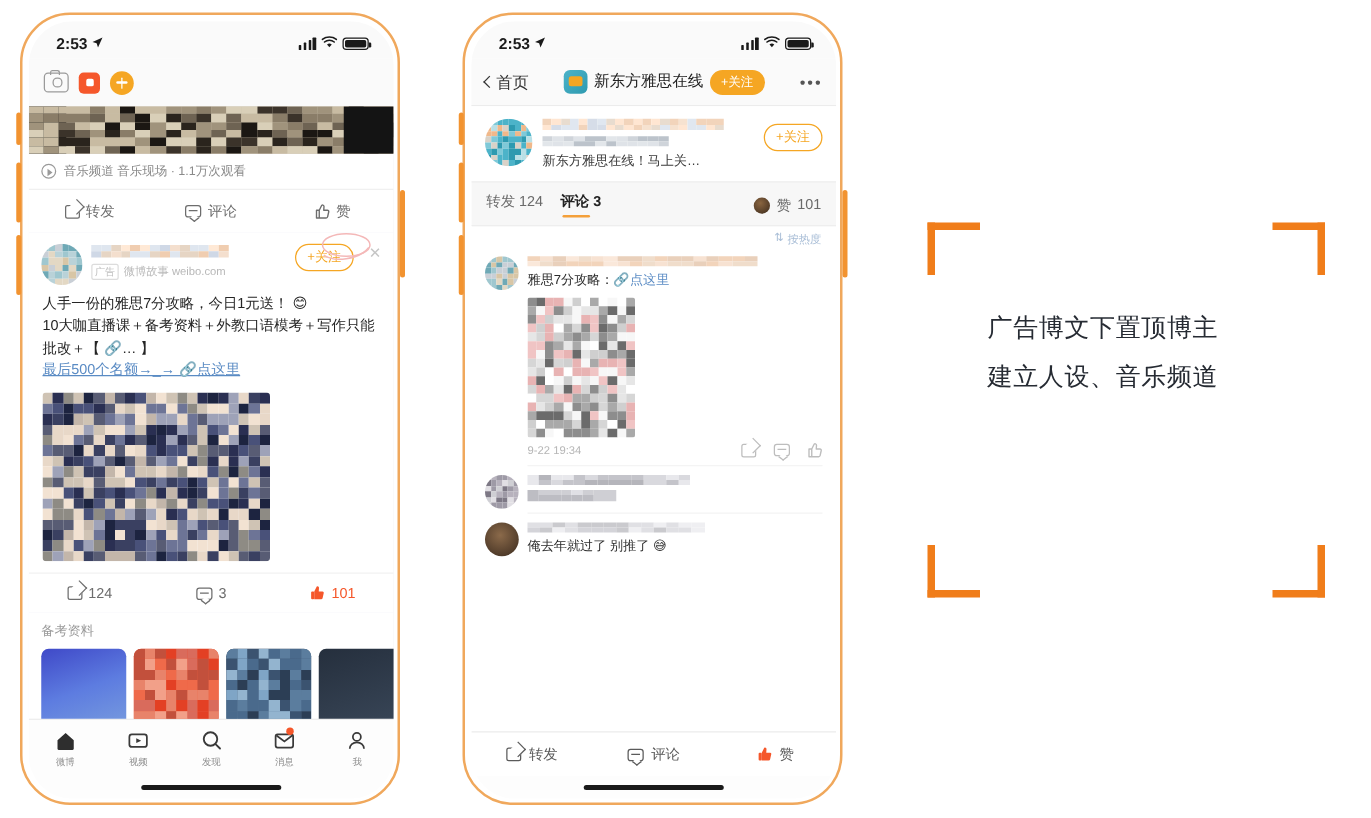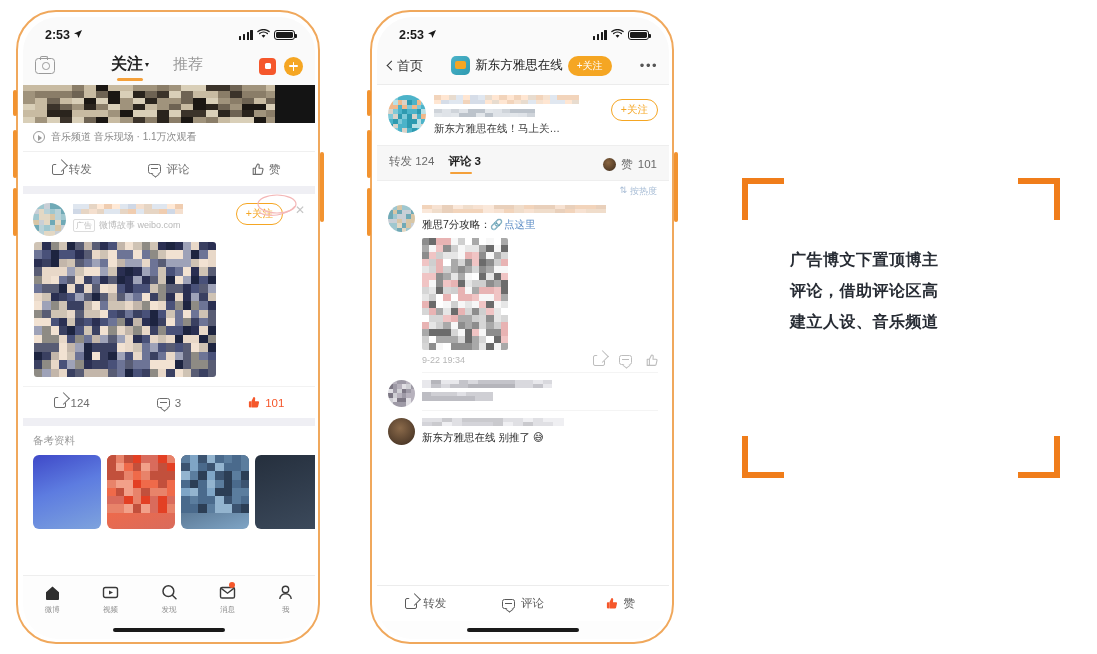--- a/index.html
+++ b/index.html
@@ -208,21 +208,21 @@
 
   
   .annot { position: absolute; left: 742px; top: 178px; width: 318px; height: 300px; }
   .corner { position: absolute; width: 42px; height: 42px; }
   .c-tl { left:0; top:0; border-left:6px solid #F07D1A; border-top:6px solid #F07D1A;}
   .c-tr { right:0; top:0; border-right:6px solid #F07D1A; border-top:6px solid #F07D1A;}
   .c-bl { left:0; bottom:0; border-left:6px solid #F07D1A; border-bottom:6px solid #F07D1A;}
   .c-br { right:0; bottom:0; border-right:6px solid #F07D1A; border-bottom:6px solid #F07D1A;}
   .annot-text {
     position:absolute; left: 48px; top: 66px; width: 256px;
-    font-size: 16px; font-weight: bold; line-height: 1.95;
+    font-size: 20px; font-weight: normal; line-height: 1.95;
     color: #262b33; letter-spacing: .5px;
   }
 
   
   .px { position:absolute; inset:0; display:grid; }
 </style>
 </head>
 <body>
 
 <div class="stage">
@@ -259,26 +259,20 @@
               </svg>
           </span>
           <span class="battery">
               <i></i>
             </span>
         </div>
       </div>
 
       <div class="appbar1">
         <div class="cam-icon"></div>
-        <div class="tabs1">
-          <div class="tab1 active">
-            <span>关注</span><span class="caret">▾</span>
-          </div>
-          <div class="tab1">推荐</div>
-        </div>
         <div class="ab-right">
           <div class="red-sq"></div>
           <div class="plus-circle"></div>
         </div>
       </div>
 
       <div class="feed">
 
         <div class="card">
           <div class="video-strip">
@@ -538,20 +532,26 @@
               </div>
             </div>
             <div class="follow-btn">+关注</div>
             <div class="close-x">✕</div>
             <svg class="scribble" viewBox="0 0 48 26">
               <ellipse cx="26" cy="12" rx="19" ry="9" fill="none" stroke="#f4b8b8" stroke-width="1.2"></ellipse>
               <path d="M8 20 C16 26 36 24 44 14" fill="none" stroke="#f4b8b8" stroke-width="1.2"></path>
             </svg>
           </div>
 
+          <div class="ad-text">
+            <div>人手一份的雅思7分攻略，今日1元送！ 😊</div>
+            <div>10大咖直播课＋备考资料＋外教口语模考＋写作只能</div>
+            <div>批改＋【 🔗… 】</div>
+            <div><span class="link">最后500个名额→_→ 🔗点这里</span></div>
+          </div>
 
           <div class="ad-img">
               <div class="px" id="px-adimg" style="display: grid; grid-template-columns: repeat(22, 1fr); grid-template-rows: repeat(16, 1fr); width: 100%; height: 100%;">
                 <div style="background:#cfc3b4"></div>
                 <div style="background:#2a2f52"></div>
                 <div style="background:#8e8b84"></div>
                 <div style="background:#cfc3b4"></div>
                 <div style="background:#1d2440"></div>
                 <div style="background:#585c74"></div>
                 <div style="background:#c3b6aa"></div>
@@ -1755,21 +1755,21 @@
                     <div style="background:#d4d4d9"></div>
                     <div style="background:#cacace"></div>
                     <div style="background:#efeff2"></div>
                     <div style="background:#e0e0e4"></div>
                     <div style="background:#cacace"></div>
                     <div style="background:#e0e0e4"></div>
                     <div style="background:#e0e0e4"></div>
                     <div style="background:#efeff2"></div>
                   </div>
                 </div>
-              <div class="cmt-text">新东方雅思在线 别推了 😅</div>
+              <div class="cmt-text">俺去年就过了 别推了 😅</div>
             </div>
           </div>
         </div>
 
         <div class="p2-bottom">
           <div>
             <span class="ic ic-share"></span>
             <span>转发</span>
           </div>
           <div>
@@ -1795,18 +1795,17 @@
     </div>
   </div>
 
   <div class="annot">
     <div class="corner c-tl"></div>
     <div class="corner c-tr"></div>
     <div class="corner c-bl"></div>
     <div class="corner c-br"></div>
     <div class="annot-text">
       <div>广告博文下置顶博主</div>
-      <div>评论，借助评论区高</div>
       <div>建立人设、音乐频道</div>
     </div>
   </div>
 
 </div>
 
 </body></html>

